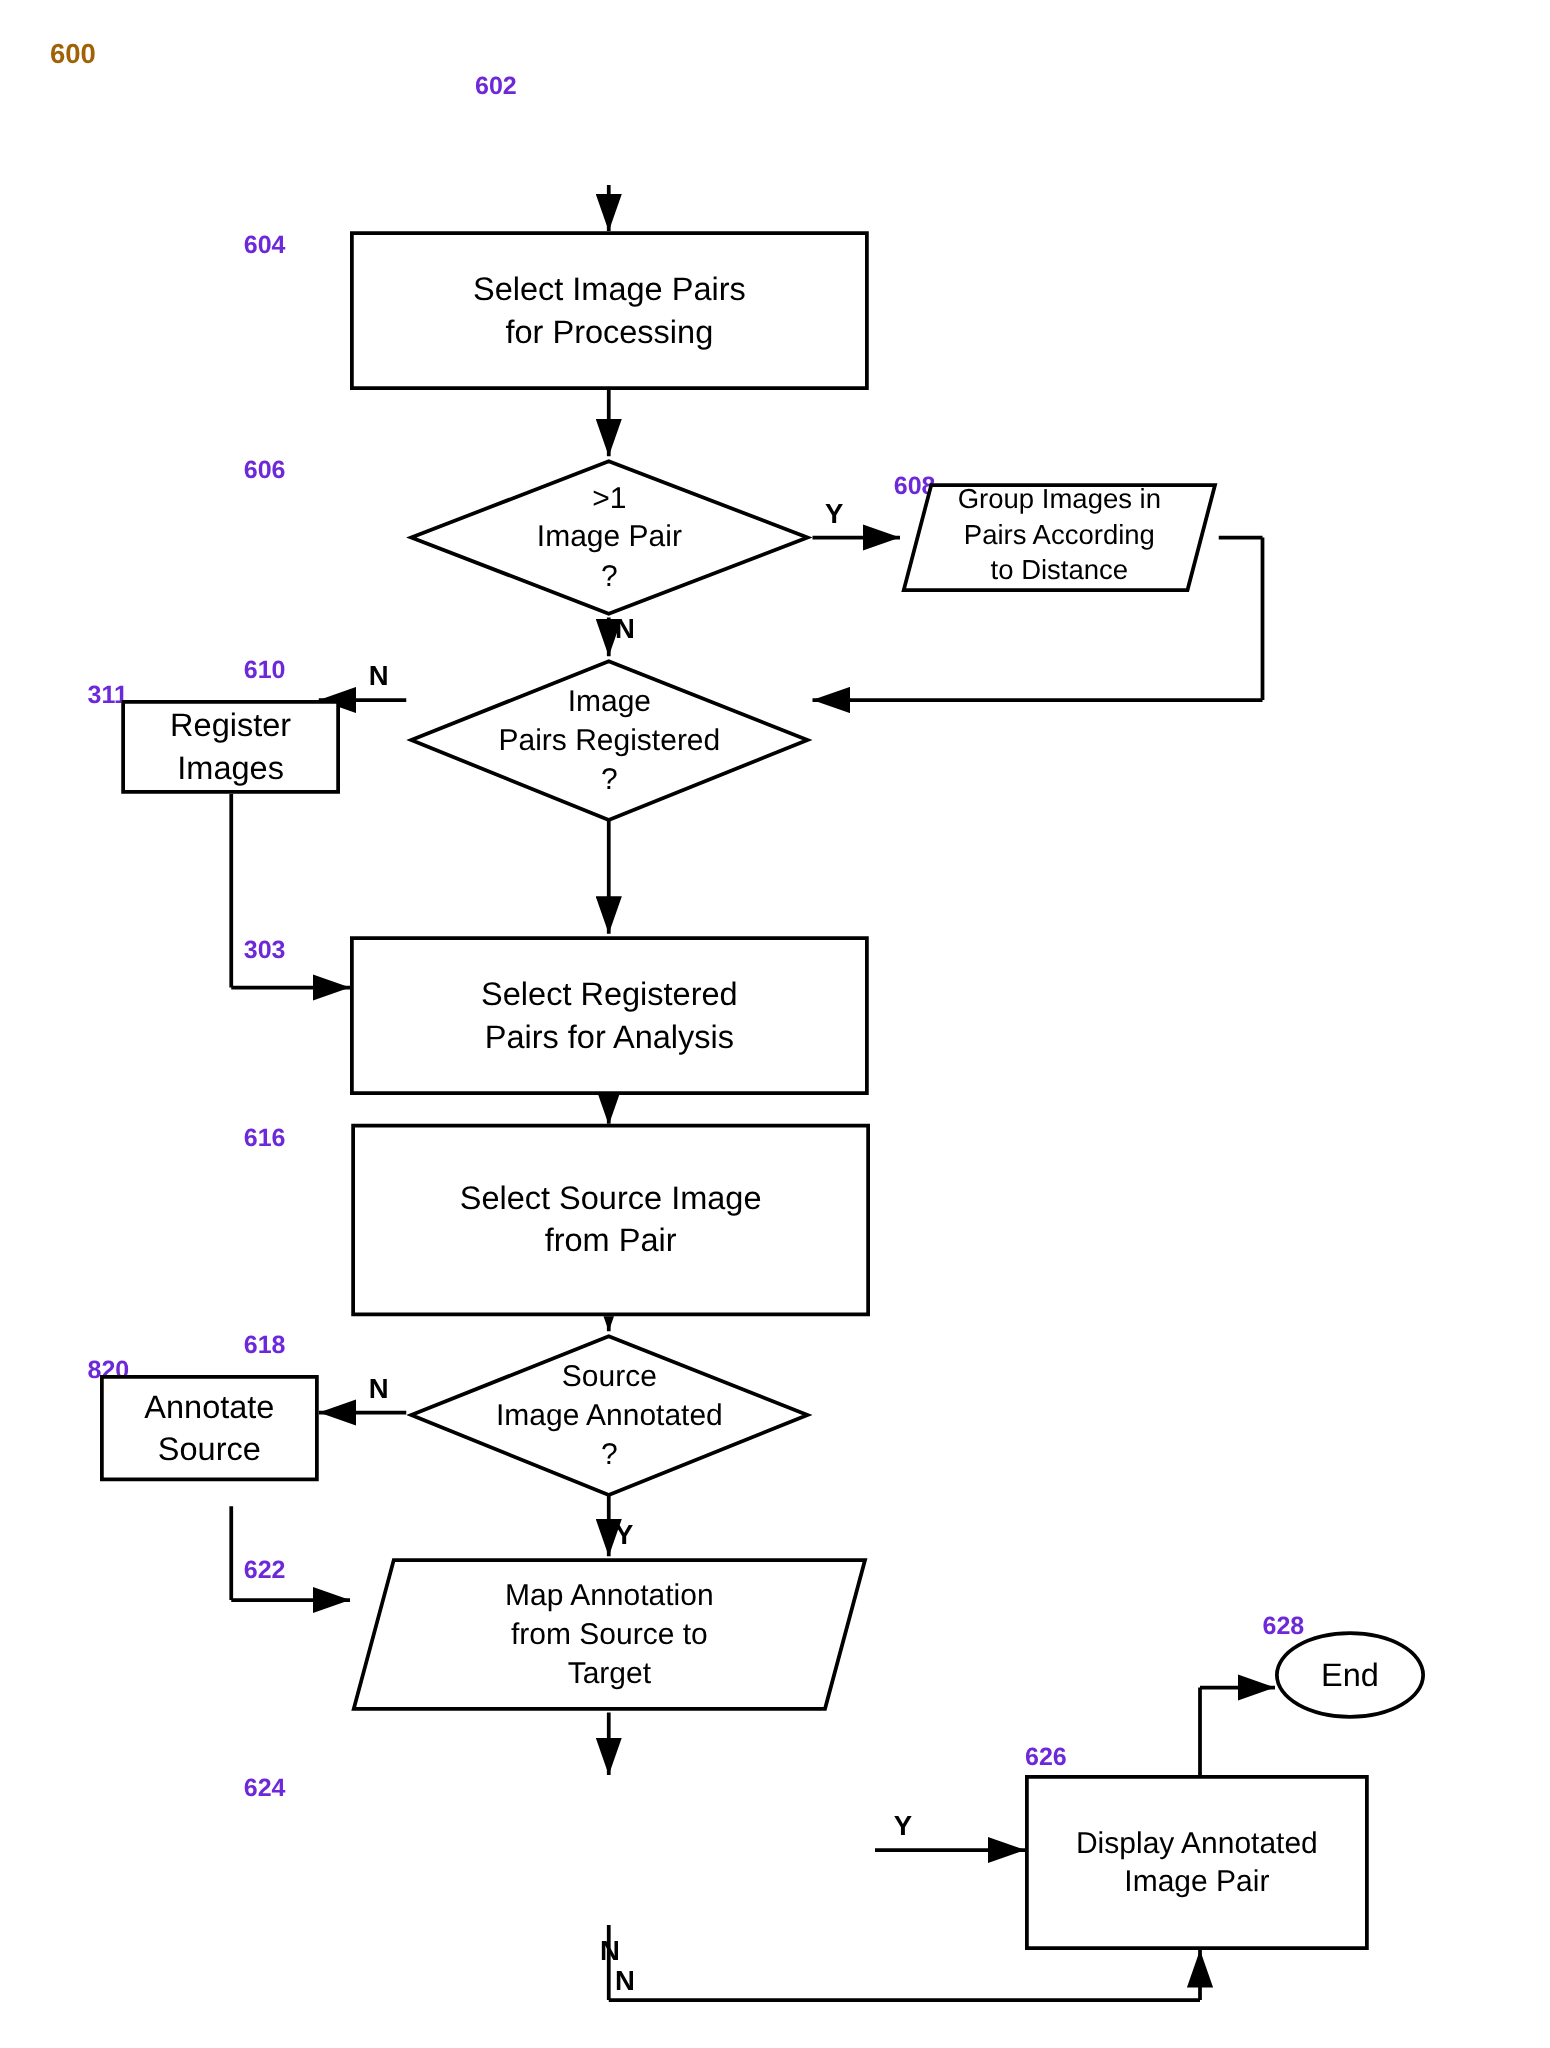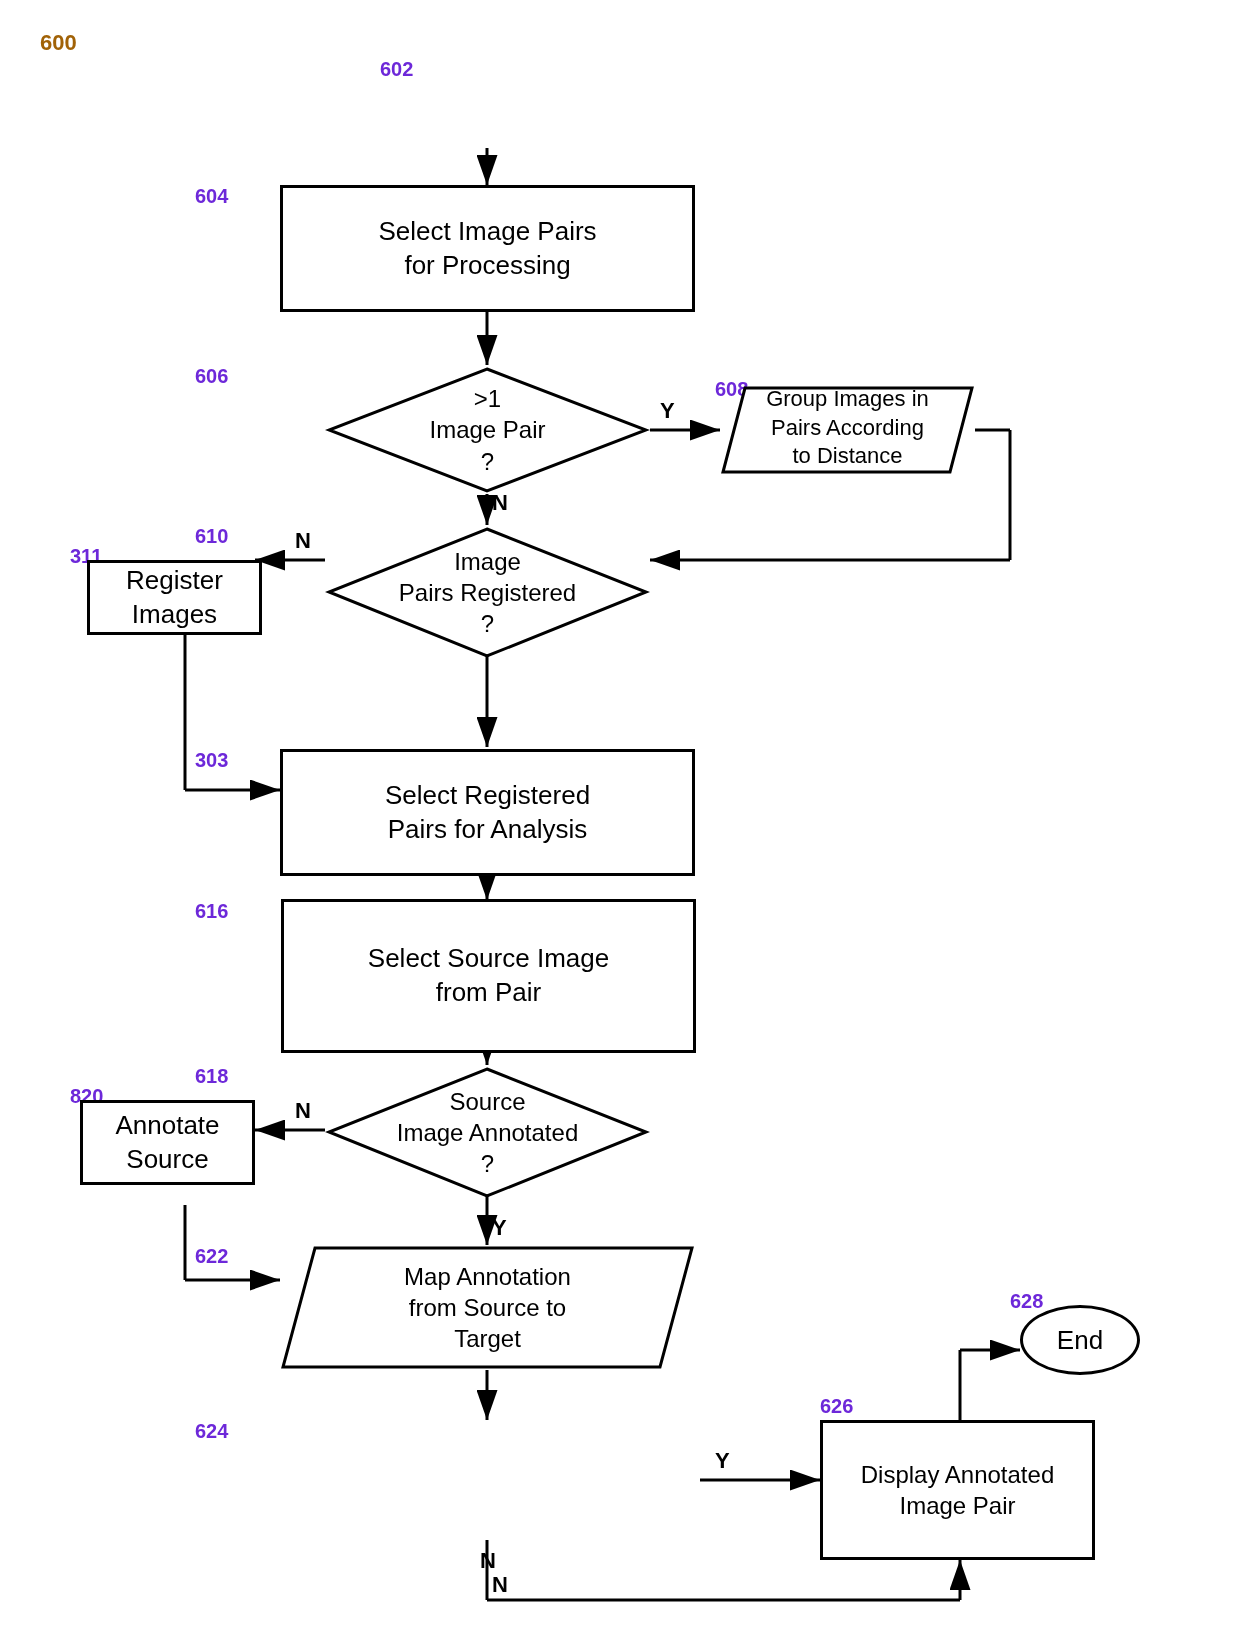--- a/index.html
+++ b/index.html
@@ -176,21 +176,21 @@
   <div class="diamond-container" style="left:325px; top:525px; width:325px; height:135px;">
     <svg width="325" height="135">
       <polygon points="162,4 321,67 162,131 4,67" fill="white" stroke="black" stroke-width="3"></polygon>
     </svg>
     <div class="diamond-text" style="left:0;top:0;width:325px;height:135px;">
       Image<br>Pairs Registered<br>?
     </div>
   </div>
 
   <div class="ref-num" style="left:70px; top:545px;">311</div>
-  <div class="shape rect" style="left:87px; top:560px; width:175px; height:75px;">
+  <div class="shape rect" style="left:97px; top:560px; width:175px; height:75px;">
     <span>Register<br>Images</span>
   </div>
 
   <div class="ref-num" style="left:195px; top:749px;">303</div>
   <div class="shape rect" style="left:280px; top:749px; width:415px; height:127px;">
     <span>Select Registered<br>Pairs for Analysis</span>
   </div>
 
   <div class="ref-num" style="left:195px; top:900px;">616</div>
   <div class="shape rect" style="left:281px; top:899px; width:415px; height:154px;">

